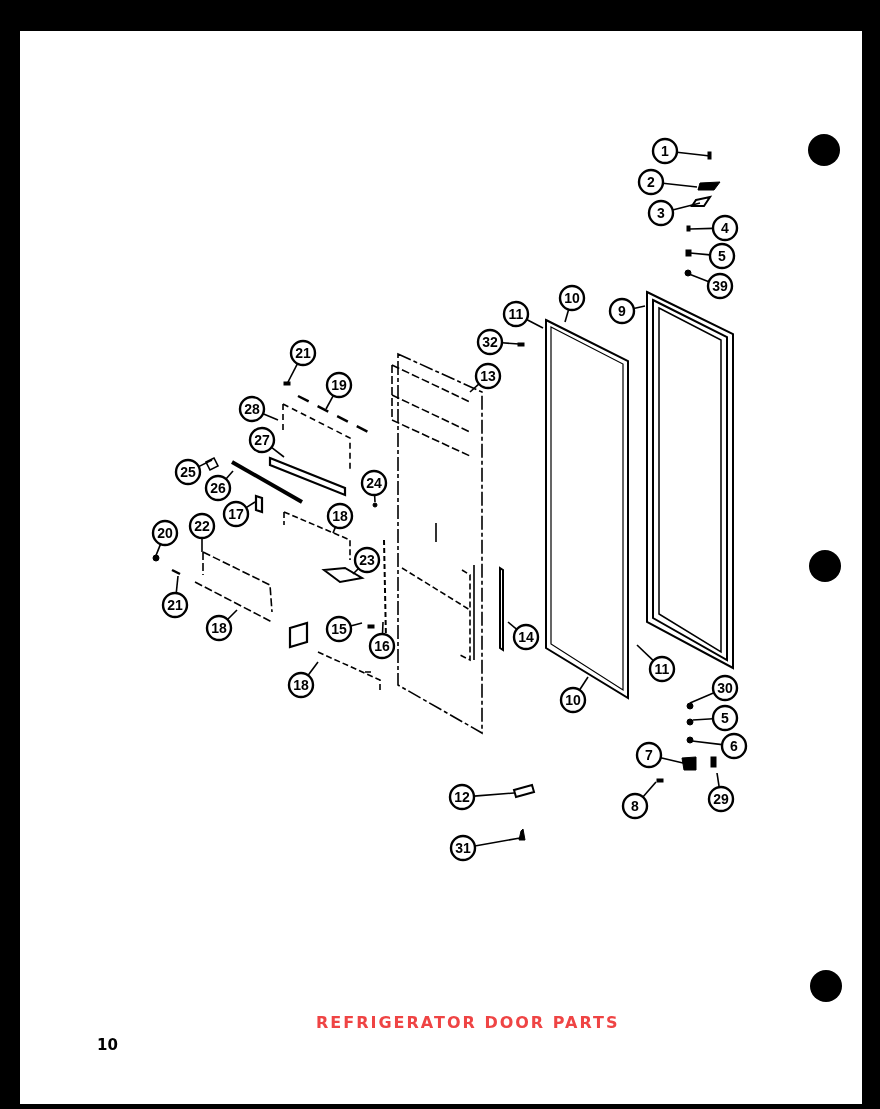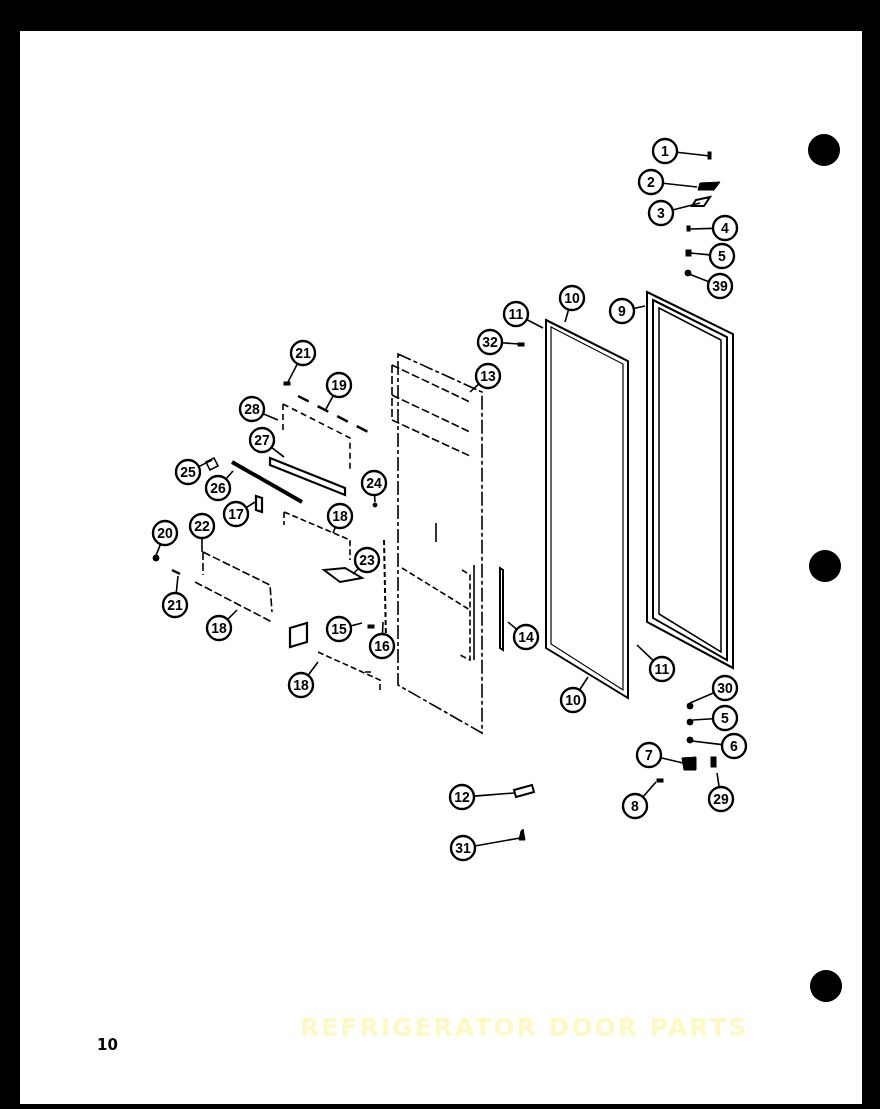--- a/index.html
+++ b/index.html
@@ -1,21 +1,21 @@
 <!DOCTYPE html>
 <html><head>
 <meta charset="utf-8">
 <style>
   html, body { margin:0; padding:0; }
   body { width:880px; height:1109px; background:#000; position:relative; overflow:hidden; font-family:"DejaVu Sans", sans-serif; }
   .page { position:absolute; left:20px; top:31px; width:842px; height:1073px; background:#fff; }
   .right-bar { position:absolute; left:862px; top:0; width:18px; height:1109px; background:#000; }
   .bottom-bar { position:absolute; left:0; top:1104px; width:880px; height:5px; background:#000; }
   svg.diagram { position:absolute; left:0; top:0; width:880px; height:1109px; }
-  .title { position:absolute; left:300px; top:1013px; font-family:"DejaVu Sans", sans-serif; font-weight:bold; font-size:25px; letter-spacing:2px; color:#fef9c3; }
+  .title { position:absolute; left:316px; top:1013px; font-family:"DejaVu Sans", sans-serif; font-weight:bold; font-size:16px; letter-spacing:2px; color:#ef4444; }
   .page-num { position:absolute; left:97px; top:1036px; font-family:"DejaVu Sans", sans-serif; font-weight:bold; font-size:15px; color:#000; }
   .callout text { font-family:"Liberation Sans", sans-serif; font-weight:bold; font-size:14px; }
 </style>
 </head>
 <body>
 
 <div class="page"></div>
 <div class="right-bar"></div>
 <div class="bottom-bar"></div>
 

